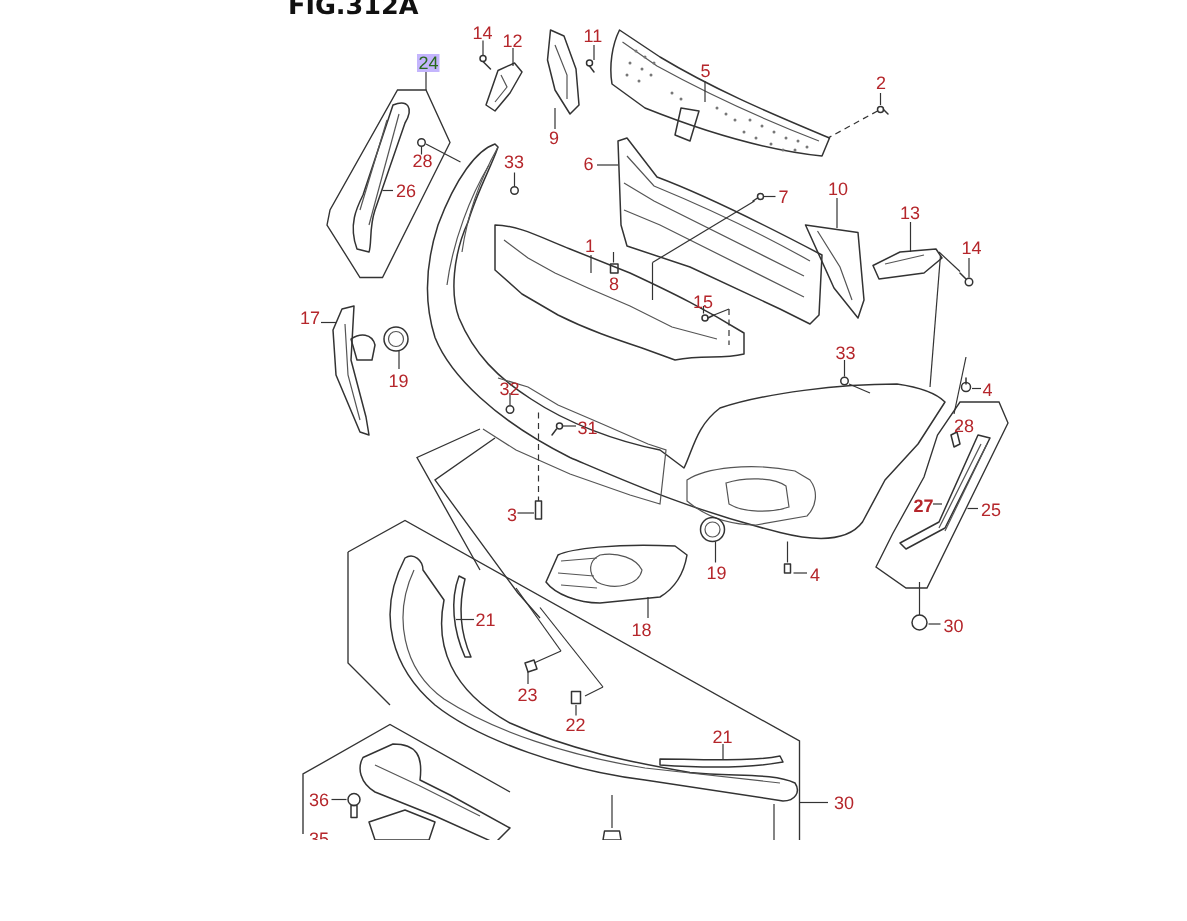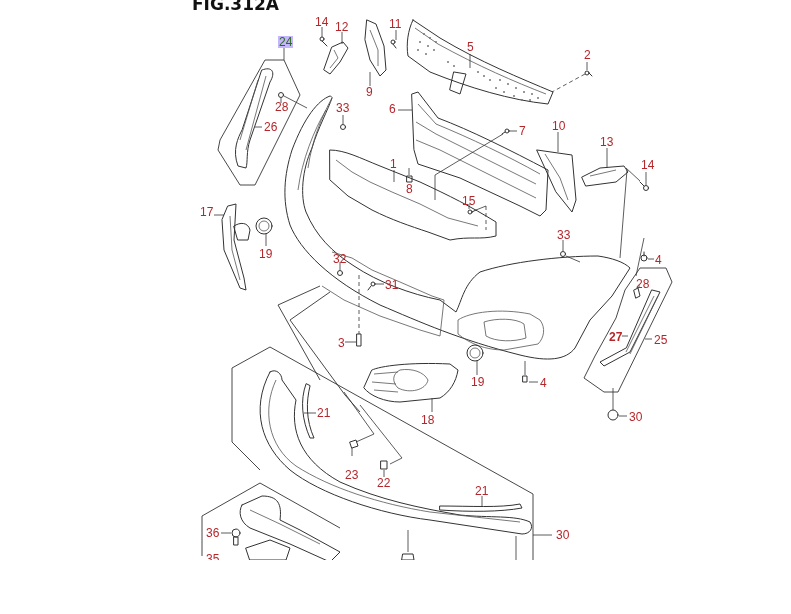--- a/index.html
+++ b/index.html
@@ -279,18 +279,18 @@
 <span class="callout" style="left:385px;top:279px;">31</span>
 <span class="callout" style="left:636px;top:278px;">28</span>
 <span class="callout" style="left:609px;top:331px;font-weight:bold;">27</span>
 <span class="callout" style="left:654px;top:334px;">25</span>
 <span class="callout" style="left:338px;top:337px;">3</span>
 <span class="callout" style="left:471px;top:376px;">19</span>
 <span class="callout" style="left:540px;top:377px;">4</span>
 <span class="callout" style="left:629px;top:411px;">30</span>
 <span class="callout" style="left:317px;top:407px;">21</span>
 <span class="callout" style="left:421px;top:414px;">18</span>
-<span class="callout" style="left:345px;top:457px;margin-top:12px;">23</span>
+<span class="callout" style="left:345px;top:457px;">23</span>
 <span class="callout" style="left:377px;top:477px;">22</span>
 <span class="callout" style="left:475px;top:485px;">21</span>
 <span class="callout" style="left:206px;top:527px;text-align:right;">36</span>
 <span class="callout" style="left:556px;top:529px;">30</span>
 <span class="callout" style="left:206px;top:553px;height:7px;overflow:hidden;">35</span>
 
 </body></html>

